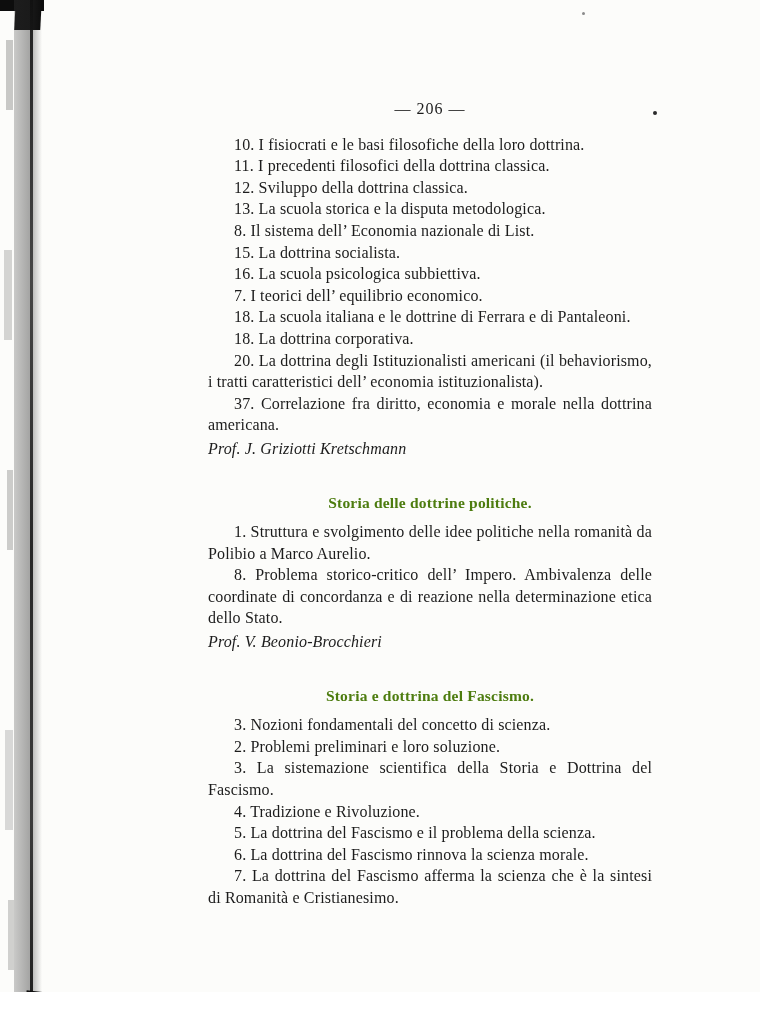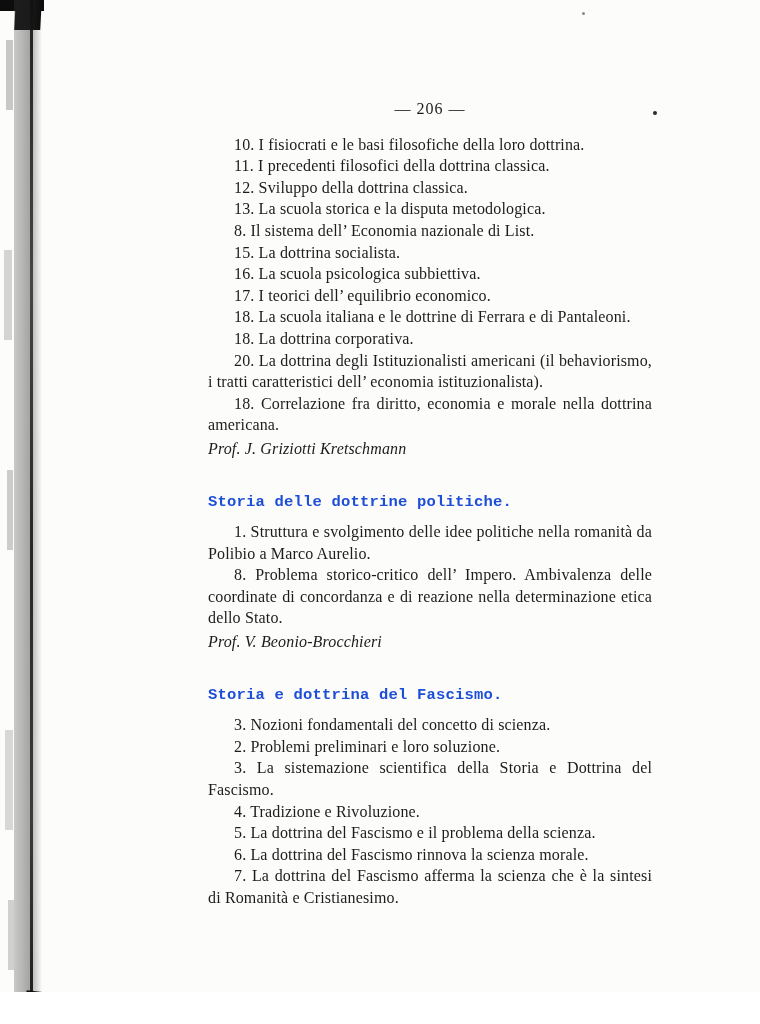--- a/index.html
+++ b/index.html
@@ -63,26 +63,26 @@
     margin: 0;
     text-indent: 26px;
   }
   .signature {
     margin: 2px 0 0 0;
     padding-right: 56px;
     font-style: italic;
   }
   .heading {
     margin: 32px 0 8px 0;
-    font-family: Liberation Mono, monospace;
+    font-family: Liberation Serif, serif;
     font-weight: 700;
     font-size: 15.5px;
     letter-spacing: 0.2px;
-    color: #1d4ed8;
-    text-align: left;
+    color: #4d7c0f;
+    text-align: center;
   }
 </style>
 </head>
 <body>
 
 <div class="page">
 
   <div class="artifact corner-blob-a"></div>
   <div class="artifact corner-blob-b"></div>
   <div class="artifact binding-band"></div>
@@ -102,25 +102,25 @@
     <p class="page-number">— 206 —</p>
 
     <section>
       <p class="item">10. I fisiocrati e le basi filosofiche della loro dottrina.</p>
       <p class="item">11. I precedenti filosofici della dottrina classica.</p>
       <p class="item">12. Sviluppo della dottrina classica.</p>
       <p class="item">13. La scuola storica e la disputa metodologica.</p>
       <p class="item">8. Il sistema dell’ Economia nazionale di List.</p>
       <p class="item">15. La dottrina socialista.</p>
       <p class="item">16. La scuola psicologica subbiettiva.</p>
-      <p class="item">17. I teorici dell’ equilibrio economico.</p>
+      <p class="item">7. I teorici dell’ equilibrio economico.</p>
       <p class="item">18. La scuola italiana e le dottrine di Ferrara e di Pantaleoni.</p>
       <p class="item">18. La dottrina corporativa.</p>
       <p class="item">20. La dottrina degli Istituzionalisti americani (il behaviorismo, i tratti caratteristici dell’ economia istituzionalista).</p>
-      <p class="item">18. Correlazione fra diritto, economia e morale nella dottrina americana.</p>
+      <p class="item">37. Correlazione fra diritto, economia e morale nella dottrina americana.</p>
       <p class="signature">Prof. J. Griziotti Kretschmann</p>
     </section>
 
     <section>
       <h3 class="heading">Storia delle dottrine politiche.</h3>
       <p class="item">1. Struttura e svolgimento delle idee politiche nella romanità da Polibio a Marco Aurelio.</p>
       <p class="item">8. Problema storico-critico dell’ Impero. Ambivalenza delle coordinate di concordanza e di reazione nella determinazione etica dello Stato.</p>
       <p class="signature">Prof. V. Beonio-Brocchieri</p>
     </section>
 

